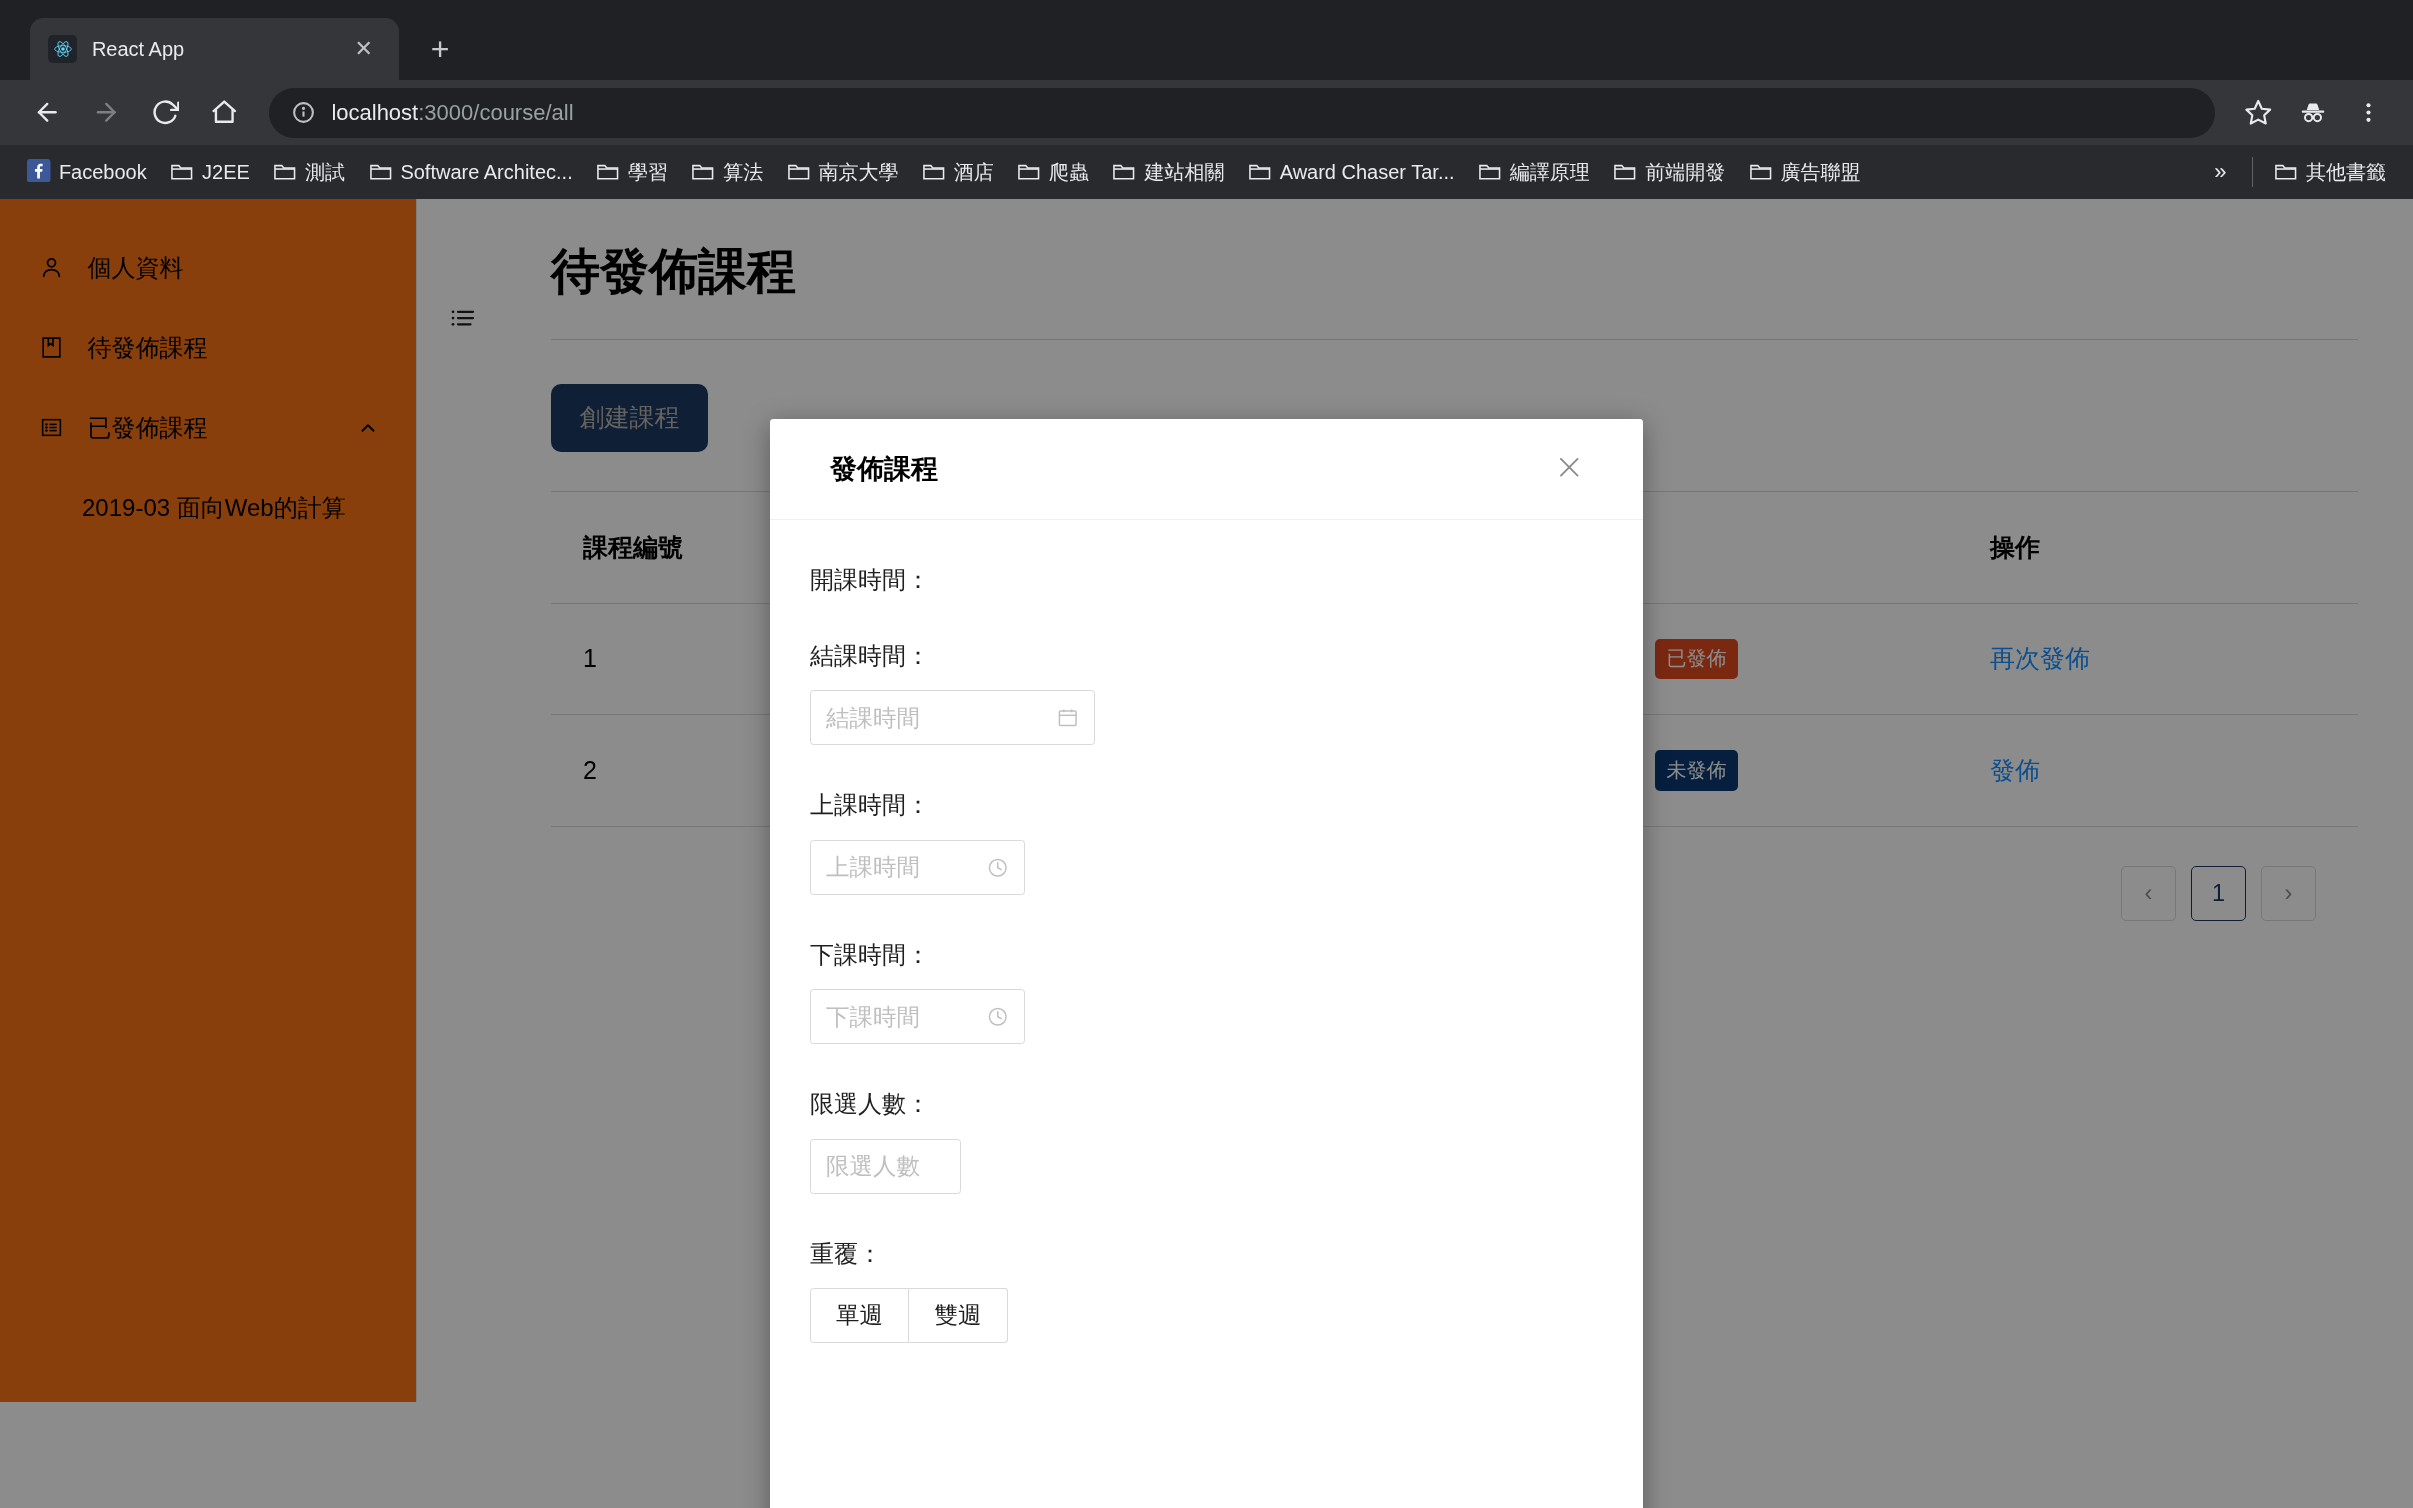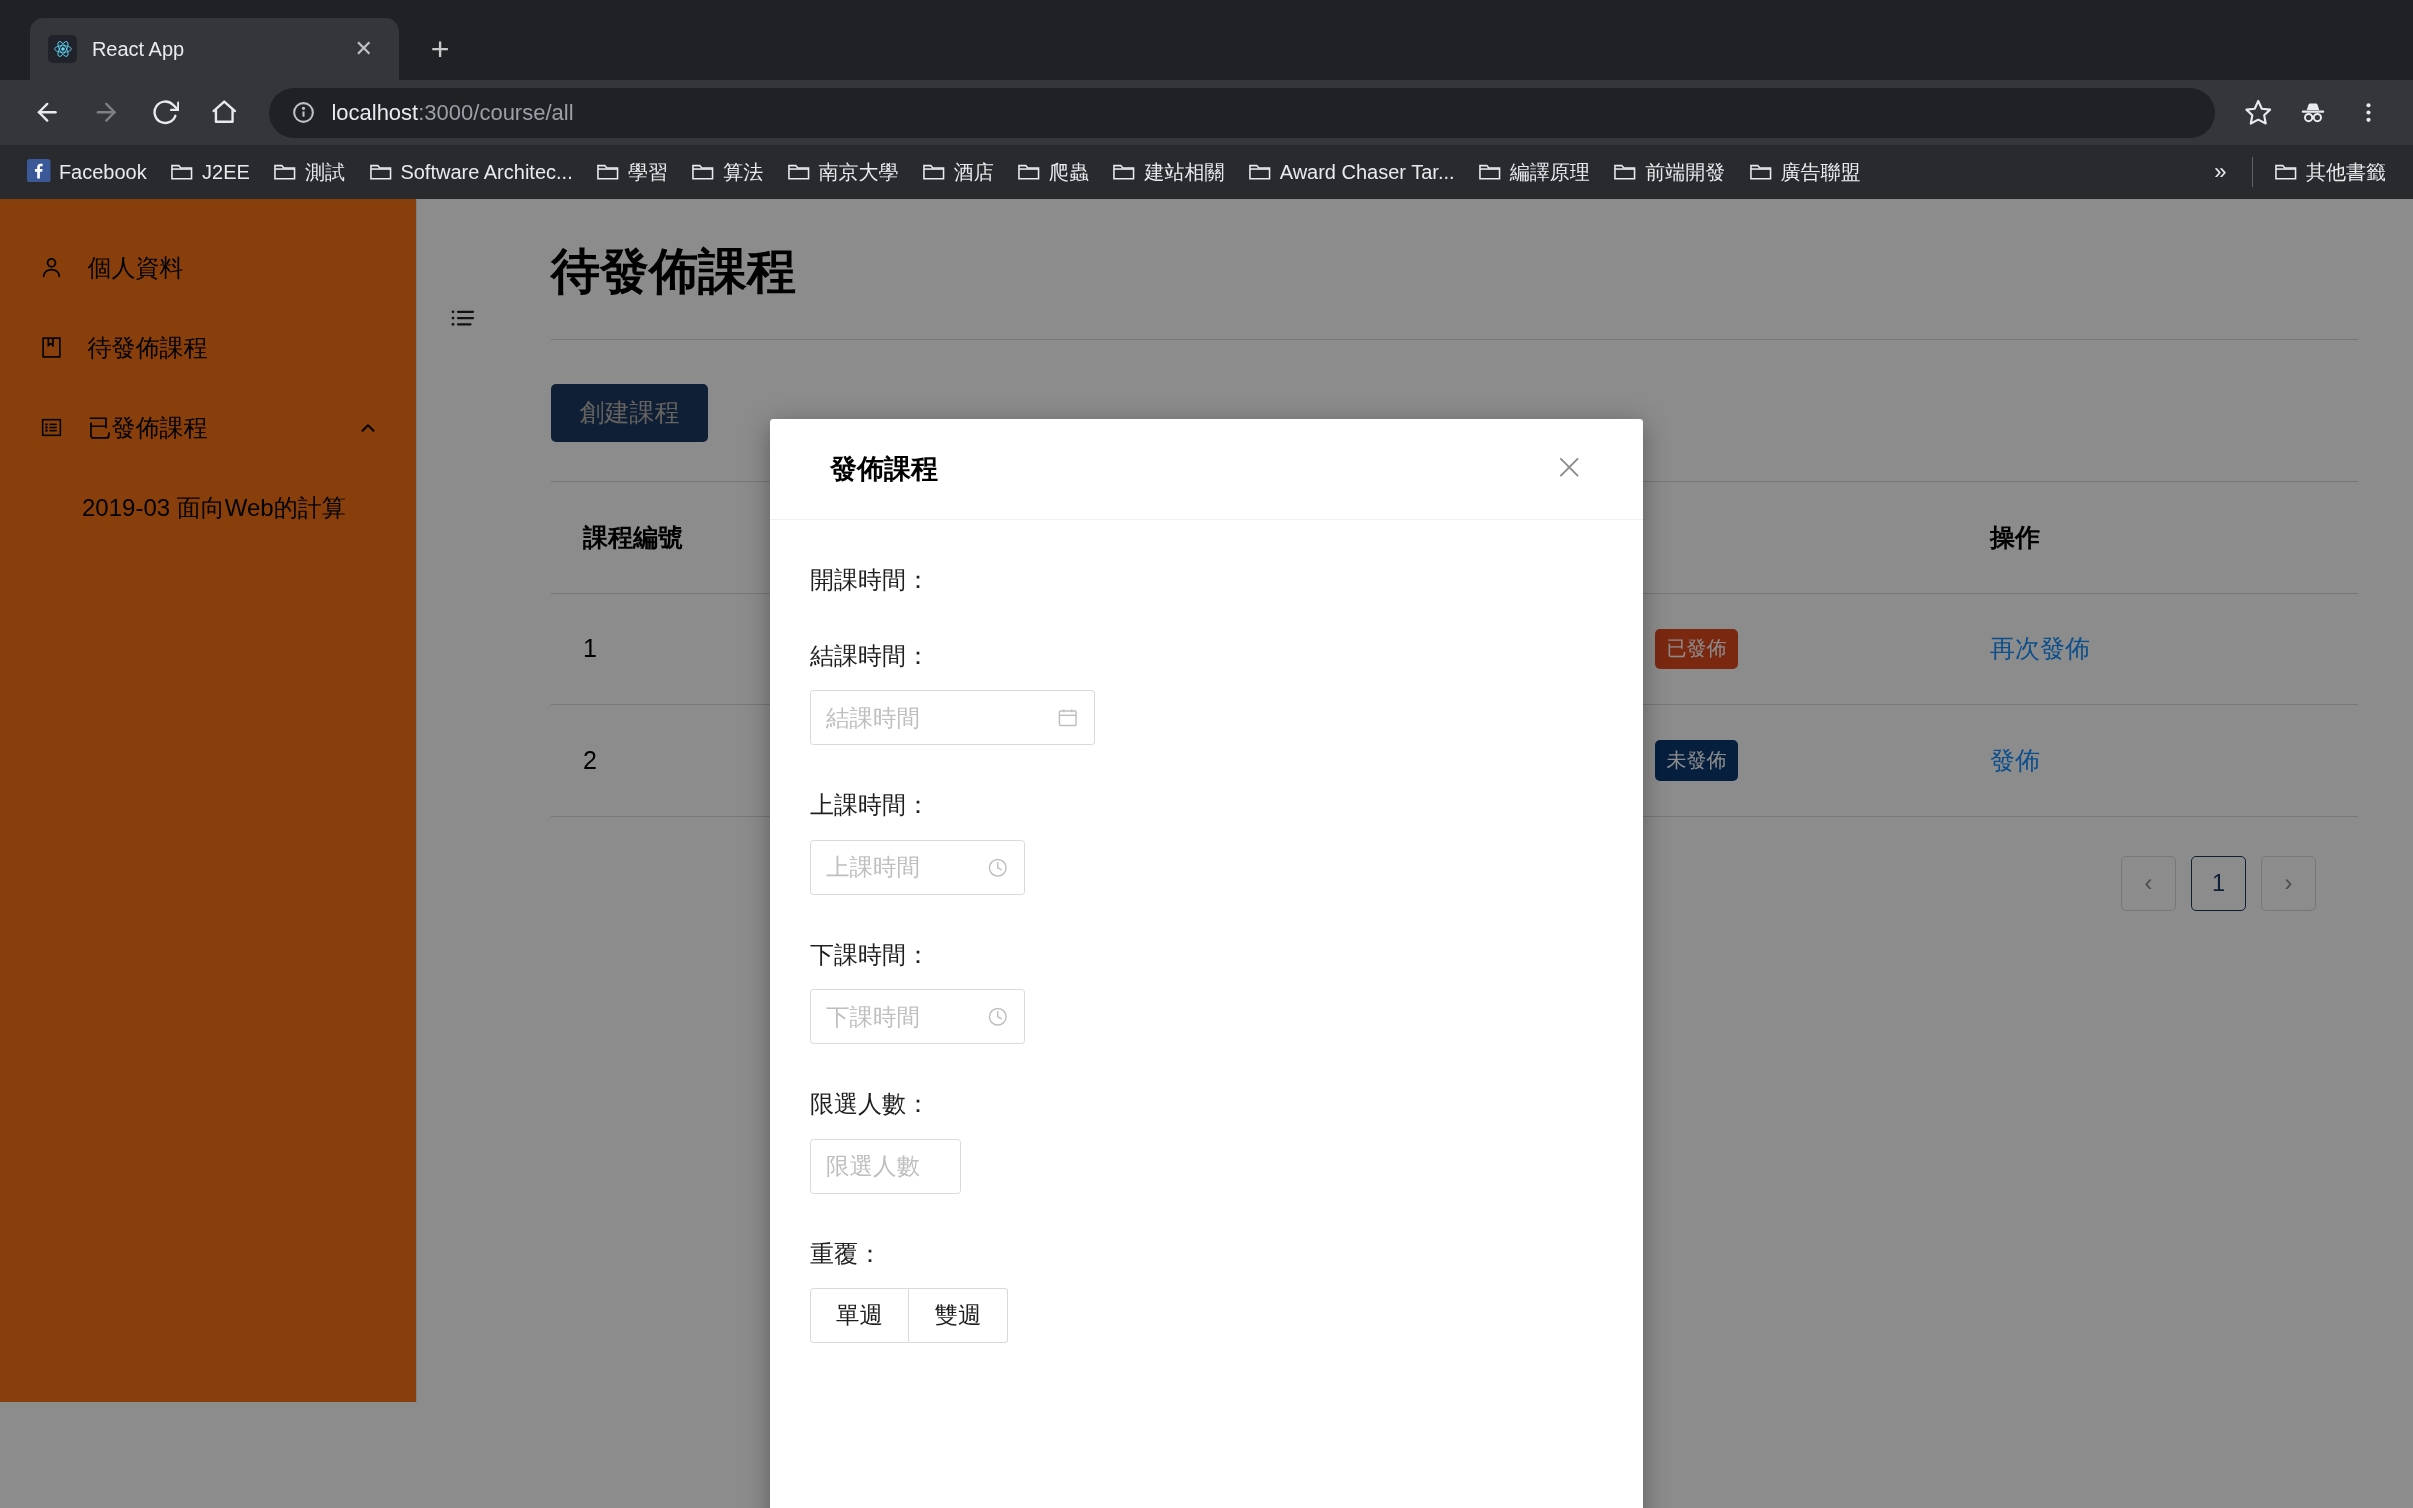--- a/index.html
+++ b/index.html
@@ -122,21 +122,21 @@
 
   .main { flex: 1; min-width: 0; display: flex; }
   .main-rail { width: 92px; padding-top: 104px; display:flex; justify-content:center; flex:none;}
   .main-body { flex: 1; min-width: 0; padding: 0 55px 0 0; }
 
   .page-title { font-size: 49px; font-weight: 700; color: #000; padding: 40px 0 34px 42px; }
   .divider { height: 0.8px; background: #d9d9d9; margin-left: 42px; }
 
   .create-btn {
     margin: 44px 0 0 42px; background: #1b3a63; color: #b9b3ad;
-    border: none; border-radius: 5px; height: 58px; padding: 0 28.5px;
+    border: none; border-radius: 10px; height: 68px; padding: 0 28.5px;
     font-size: 25px; font-family: "Liberation Sans", sans-serif;
   }
 
   table.course-table { width: calc(100% - 42px); margin-left: 42px; margin-top: 39px; border-collapse: collapse; }
   table.course-table th {
     text-align: left; font-size: 25px; font-weight: 700; color: #000;
     padding: 39px 0 39px 32px; border-bottom: 0.8px solid #d9d9d9;
     border-top: 0.8px solid #d9d9d9;
   }
   table.course-table td {

